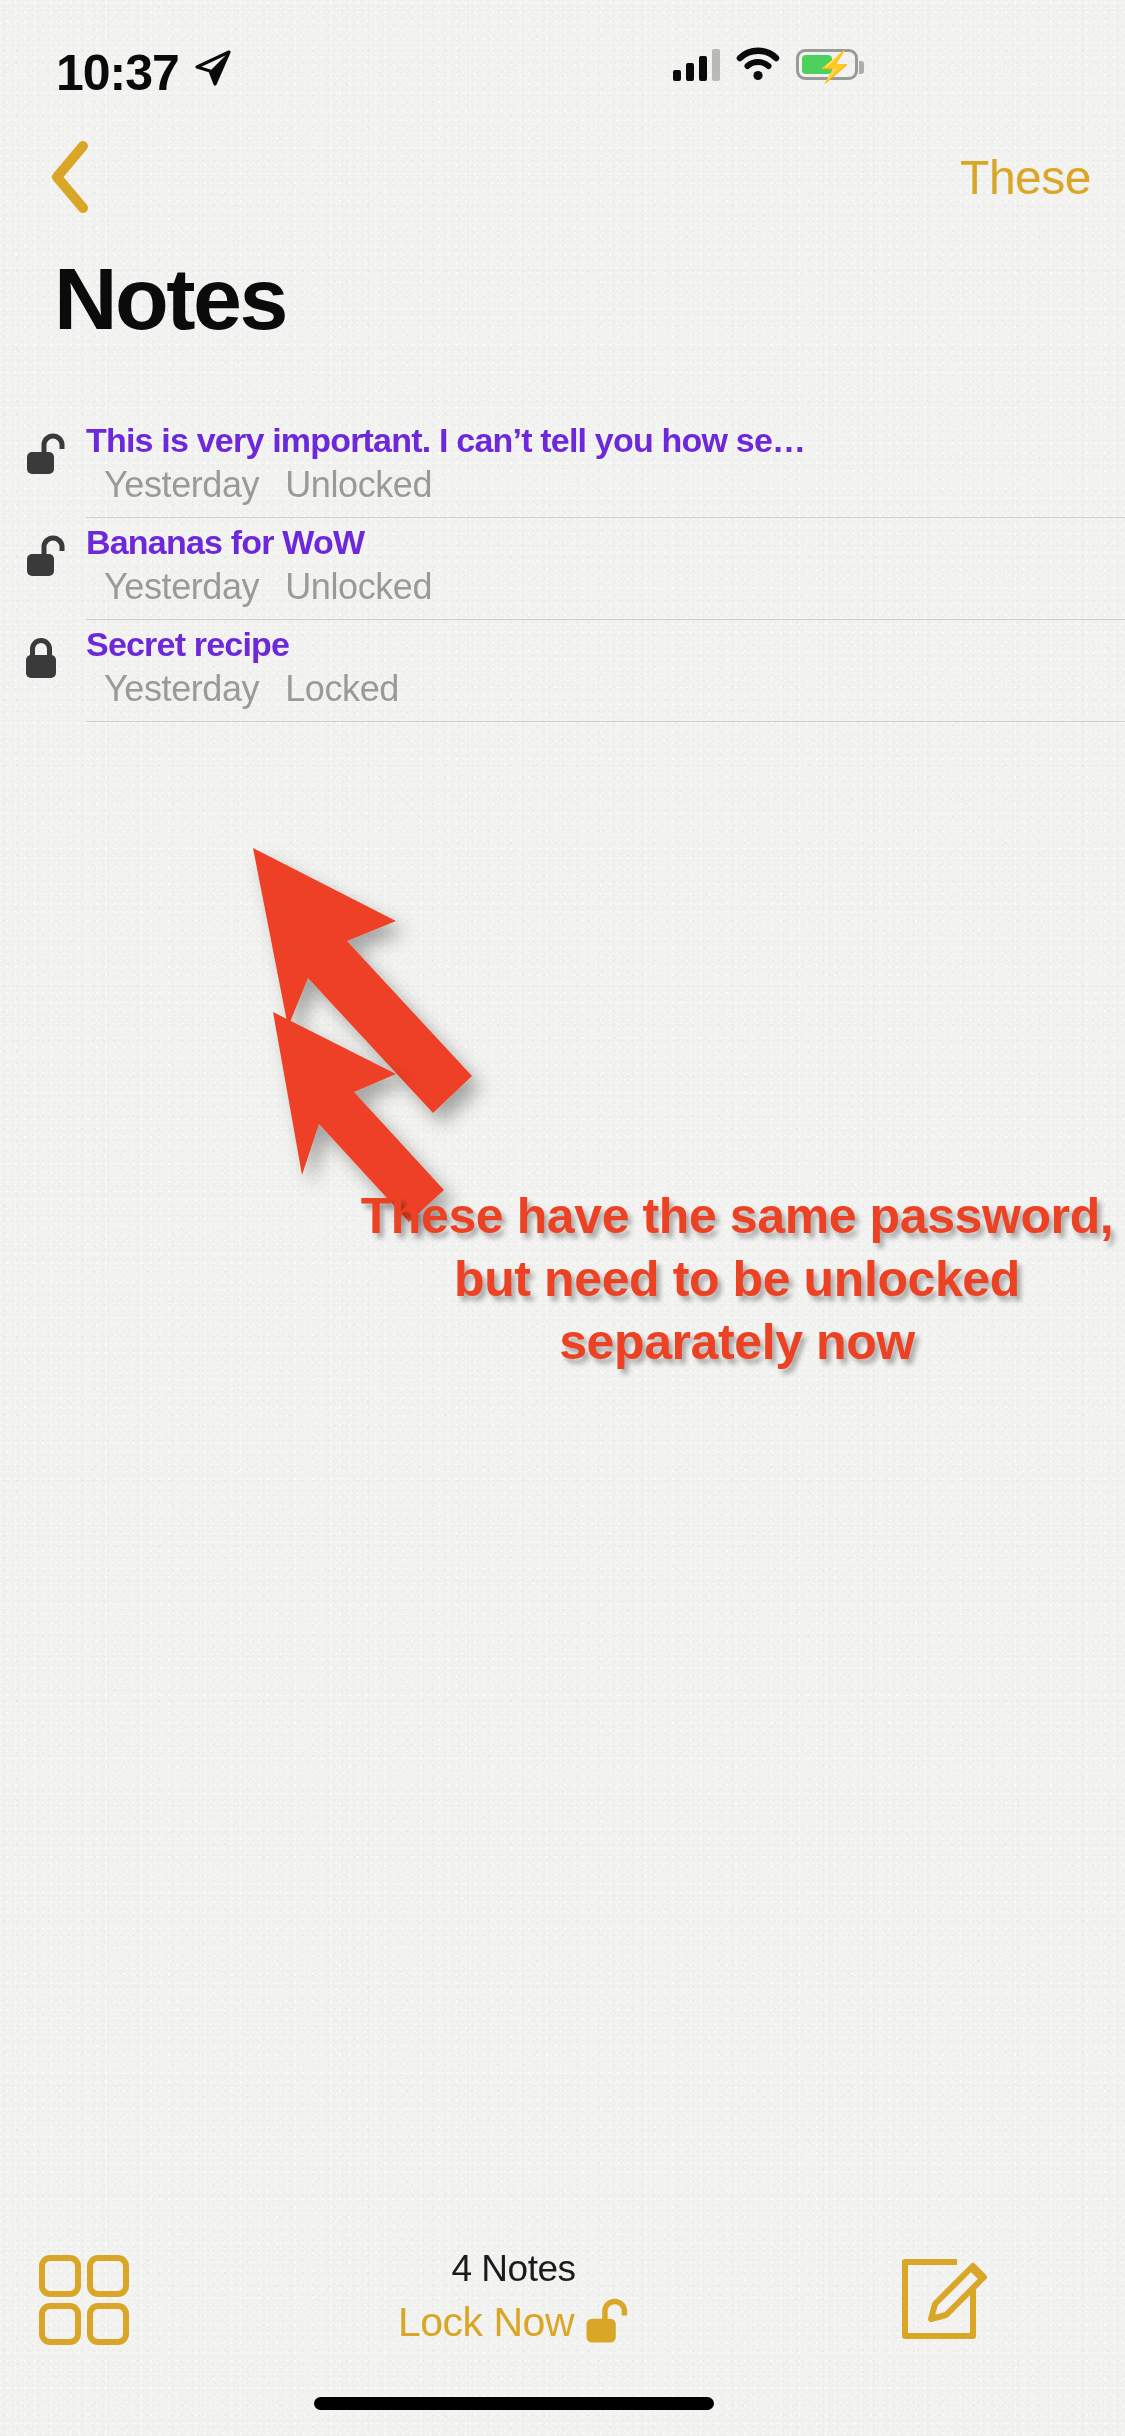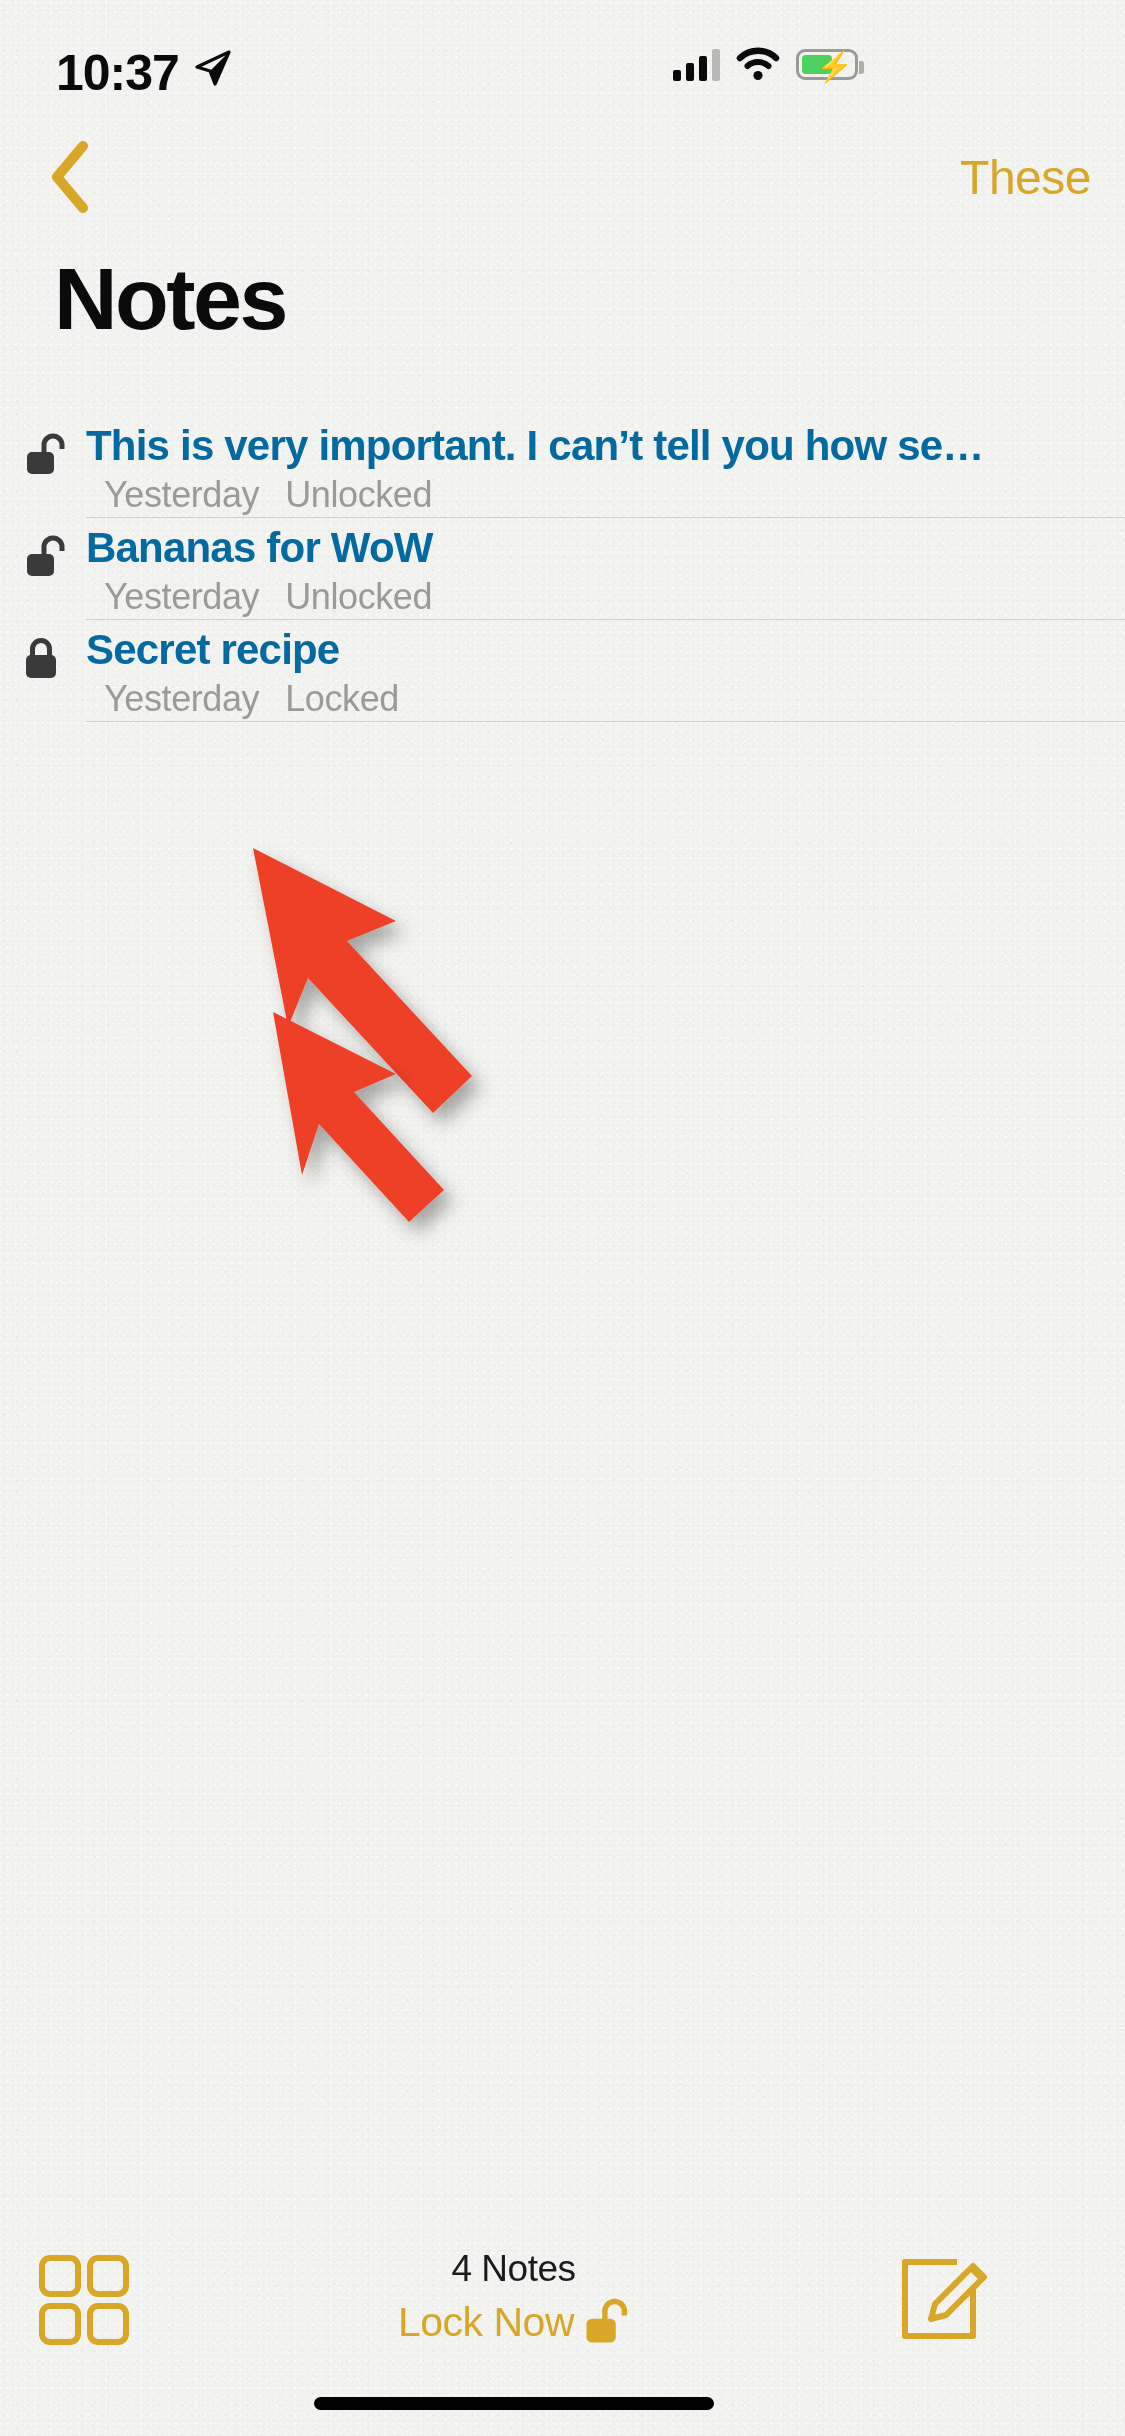--- a/index.html
+++ b/index.html
@@ -85,21 +85,21 @@
   .note-row{ position:relative; height:102px; }
   .note-row .sep{
     position:absolute; left:86px; right:0; top:0; height:1px;
     background:#cfcfcd;
   }
   .lock-ico{
     position:absolute; left:24px; top:16px; width:42px; height:48px;
   }
   .note-text{ position:absolute; left:86px; top:5px; right:10px; }
   .note-title{
-    font-size:42px; font-weight:bold; color:#0369a1;
+    font-size:34px; font-weight:bold; color:#6d28d9;
     letter-spacing:-.8px; white-space:nowrap; overflow:hidden;
     line-height:1.22;
   }
   .note-meta{
     margin-top:2px; font-size:36px; color:#9a9a98; letter-spacing:-.4px;
     line-height:1.2;
     margin-left:18px;
   }
   .note-meta .snip{ margin-left:26px; }
 
@@ -241,20 +241,21 @@
     <g filter="url(#ashadow)">
       <path d="M449 552
                L572 614
                L530 632
                L620 730
                L585 762
                L495 664
                L478 715 Z" fill="#ee4127" transform="translate(-176,460)"></path>
     </g>
   </svg>
+  <div class="annot-text">These have the same password, but need to be unlocked separately now</div>
 </div>
 
 <div class="toolbar">
 
   <svg class="tb-grid" viewBox="0 0 92 92">
     <rect x="4" y="4" width="36" height="36" rx="8" fill="none" stroke="#d9a627" stroke-width="6"></rect>
     <rect x="52" y="4" width="36" height="36" rx="8" fill="none" stroke="#d9a627" stroke-width="6"></rect>
     <rect x="4" y="52" width="36" height="36" rx="8" fill="none" stroke="#d9a627" stroke-width="6"></rect>
     <rect x="52" y="52" width="36" height="36" rx="8" fill="none" stroke="#d9a627" stroke-width="6"></rect>
   </svg>

